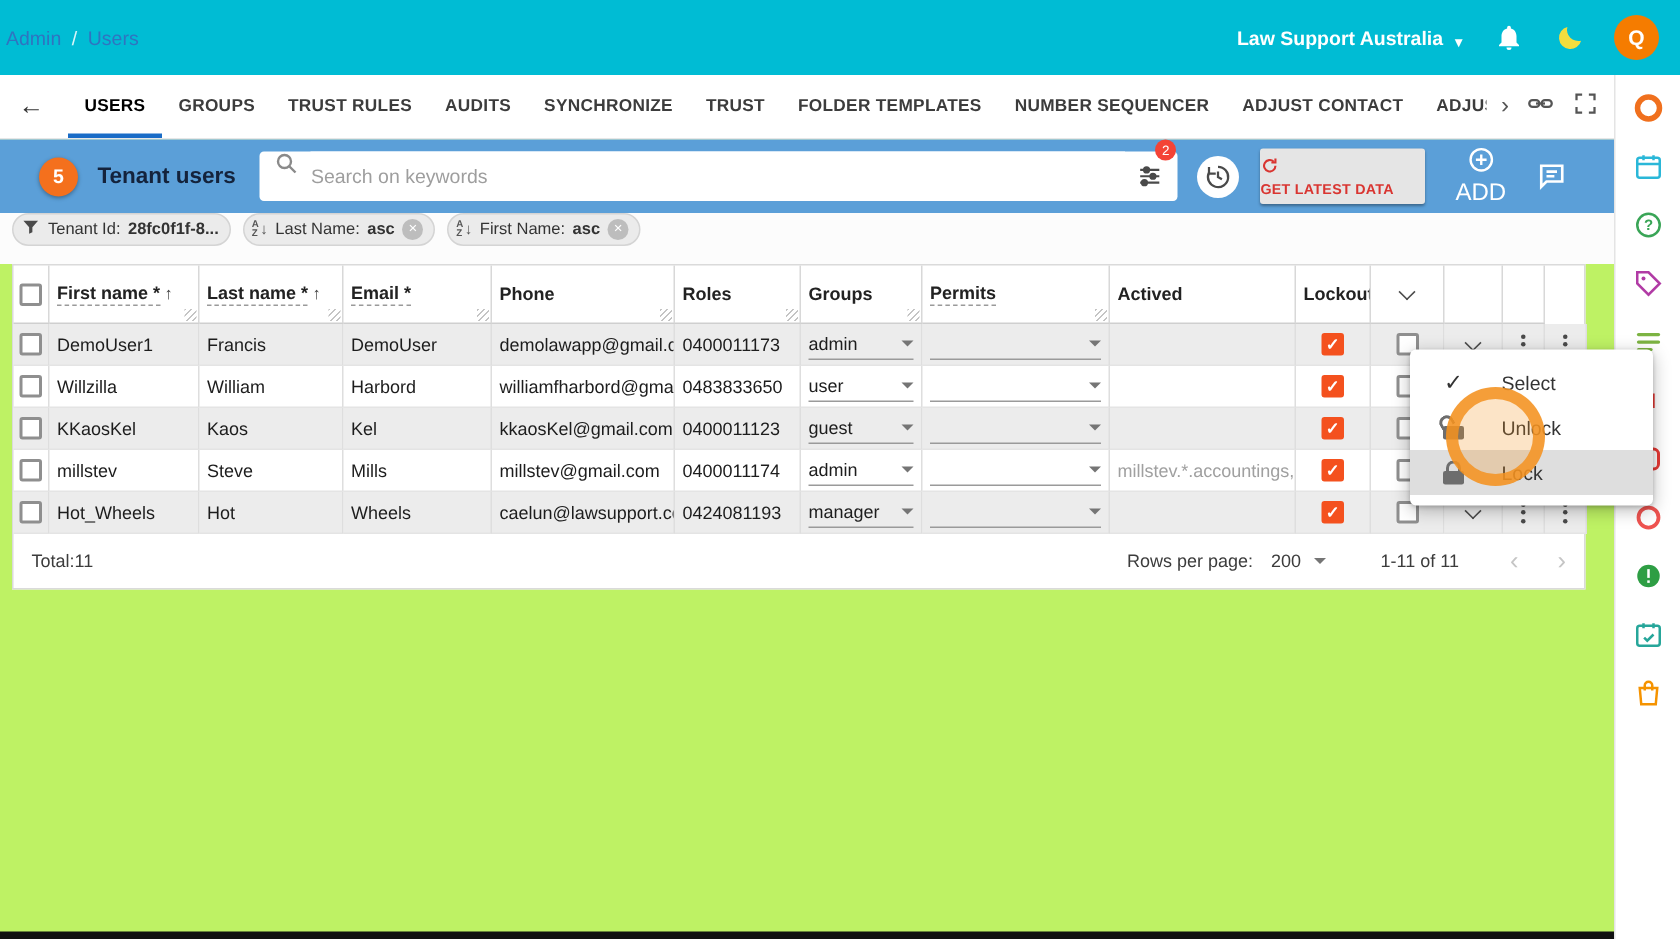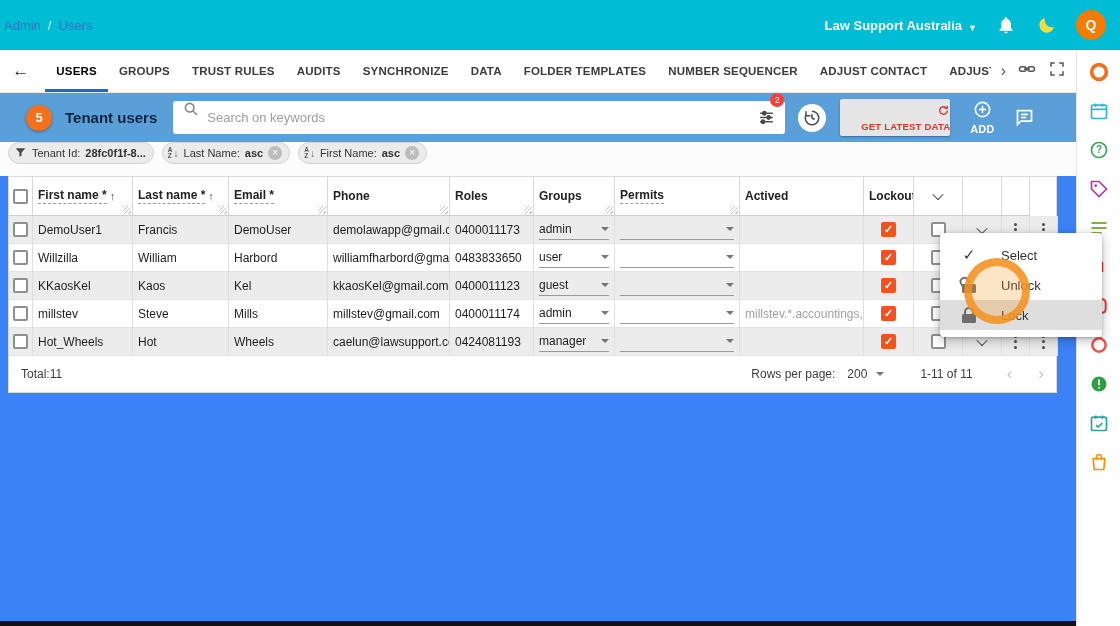--- a/index.html
+++ b/index.html
@@ -1,17 +1,17 @@
 <!DOCTYPE html>
 <html><head>
 <meta charset="utf-8">
 <style>
   * { margin:0; padding:0; box-sizing:border-box; }
   body { font-family:"Liberation Sans", sans-serif; background:#fff; }
-  .screen { position:relative; width:1120px; height:626px; background:#3b82f6; overflow:hidden; }
+  .screen { position:relative; width:1120px; height:626px; background:#bef264; overflow:hidden; }
 
   
   .topbar { position:absolute; top:0; left:0; width:1120px; height:50px; background:#00BCD4;
             display:flex; align-items:center; justify-content:space-between; padding:0 14px; }
   .breadcrumb { display:flex; align-items:center; gap:7px; font-size:13px; margin-left:-10px; }
   .breadcrumb .bc-link { color:#2f74c0; }
   .breadcrumb .bc-sep { color:rgba(255,255,255,.85); }
   .topbar-right { display:flex; align-items:center; gap:17px; }
   .org { display:flex; align-items:flex-end; gap:6px; color:#fff; font-size:13px; font-weight:bold; cursor:pointer; }
   .org .caret { font-size:9px; }
@@ -40,26 +40,26 @@
   .searchbox { margin-left:16px; width:612px; height:33px; background:#fff; border-radius:3px;
                display:flex; padding:0 10px; gap:8px; }
   .searchbox input { flex:1; border:none; outline:none; font-size:13px; color:#333; font-family:"Liberation Sans",sans-serif; }
   .searchbox input::placeholder { color:#9e9e9e; }
   .tune-wrap { position:relative; display:flex; align-items:center; }
   .tune-badge { position:absolute; top:-8px; right:-9px; width:14px; height:14px; border-radius:50%;
                 background:#f44336; color:#fff; font-size:9px; display:flex; align-items:center; justify-content:center; }
   .history-btn { width:28px; height:28px; border-radius:50%; background:#fff; display:flex;
                  align-items:center; justify-content:center; margin-left:13px; cursor:pointer; }
   .getlatest { margin-left:14px; width:110px; height:37px; background:#e5e5e5; border:none; border-radius:2px;
-               box-shadow:0 1px 2px rgba(0,0,0,.35); display:flex; flex-direction:column; align-items:flex-end;
+               box-shadow:0 1px 2px rgba(0,0,0,.35); display:flex; flex-direction:column; align-items:flex-start;
                justify-content:center; gap:1px; cursor:pointer; }
   .getlatest .gl-label { color:#d93531; font-size:9.5px; font-weight:bold; letter-spacing:.2px; font-family:"Liberation Sans",sans-serif; }
   .addbtn { margin-left:20px; display:flex; flex-direction:column; align-items:center; gap:1px;
             background:none; border:none; cursor:pointer; }
-  .addbtn .add-label { color:#fff; font-size:11px; font-weight:bold; }
+  .addbtn .add-label { color:#fff; font-size:16px; font-weight:normal; }
   .chatbtn { margin-left:20px; background:none; border:none; cursor:pointer; display:flex; }
 
   
   .chipsbar { position:absolute; top:142px; left:0; width:1076px; height:34px; background:#fcfcfc;
               display:flex; align-items:flex-start; padding-left:8px; gap:8px; }
   .chip { height:22px; background:#ebebeb; border:1px solid #d4d4d4; border-radius:11px; display:flex;
           align-items:center; padding:0 7px 0 5px; font-size:11px; color:#333; gap:5px; cursor:pointer; }
   .chip b { font-weight:bold; }
   .chip-x { width:14px; height:14px; border-radius:50%; background:#bdbdbd; color:#fff; font-size:10px;
             line-height:14px; display:flex; align-items:center; justify-content:center; cursor:pointer; }
@@ -158,21 +158,21 @@
 
   <div class="tabsbar">
     <span class="nav-chev">‹</span>
     <span class="back-arrow">←</span>
     <div class="tabs">
       <span class="tab active">USERS</span>
       <span class="tab">GROUPS</span>
       <span class="tab">TRUST RULES</span>
       <span class="tab">AUDITS</span>
       <span class="tab">SYNCHRONIZE</span>
-      <span class="tab">DATA</span>
+      <span class="tab">TRUST</span>
       <span class="tab">FOLDER TEMPLATES</span>
       <span class="tab">NUMBER SEQUENCER</span>
       <span class="tab">ADJUST CONTACT</span>
       <span class="tab">ADJUST EMPLOYEE</span>
     </div>
     <div class="tabsbar-icons">
       <span class="nav-chev">›</span>
       <span>
         <svg viewBox="0 0 24 24" width="18">
             <g fill="none" stroke="#555" stroke-width="2">

